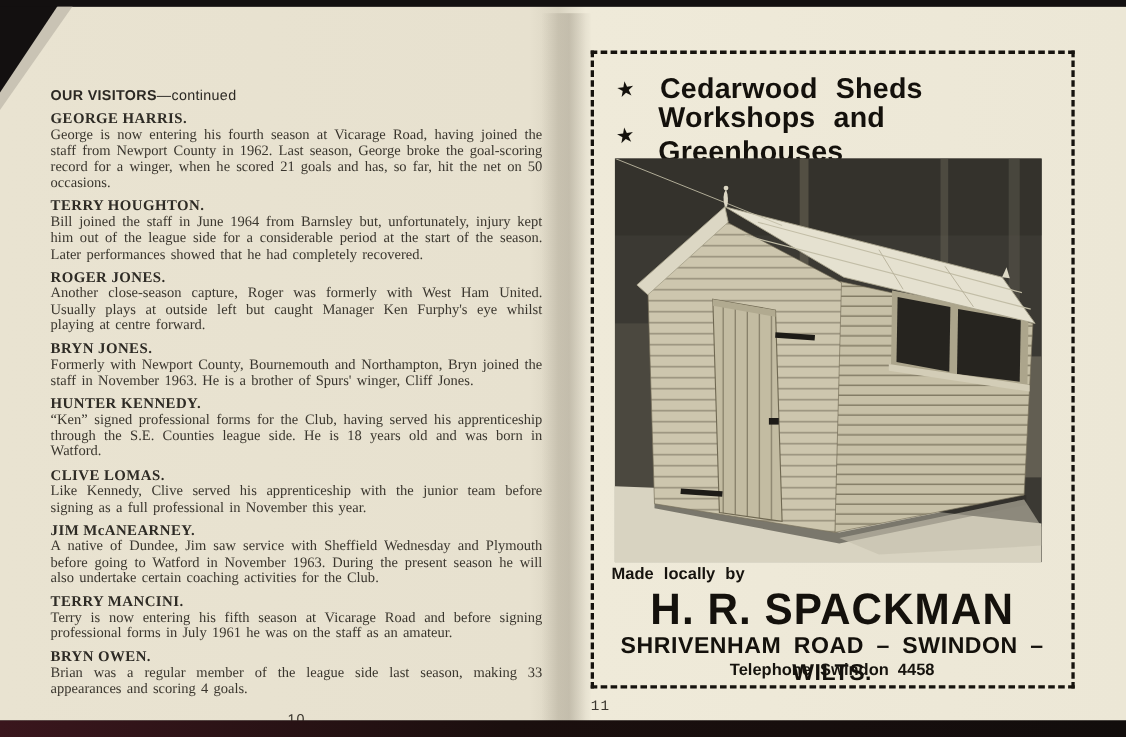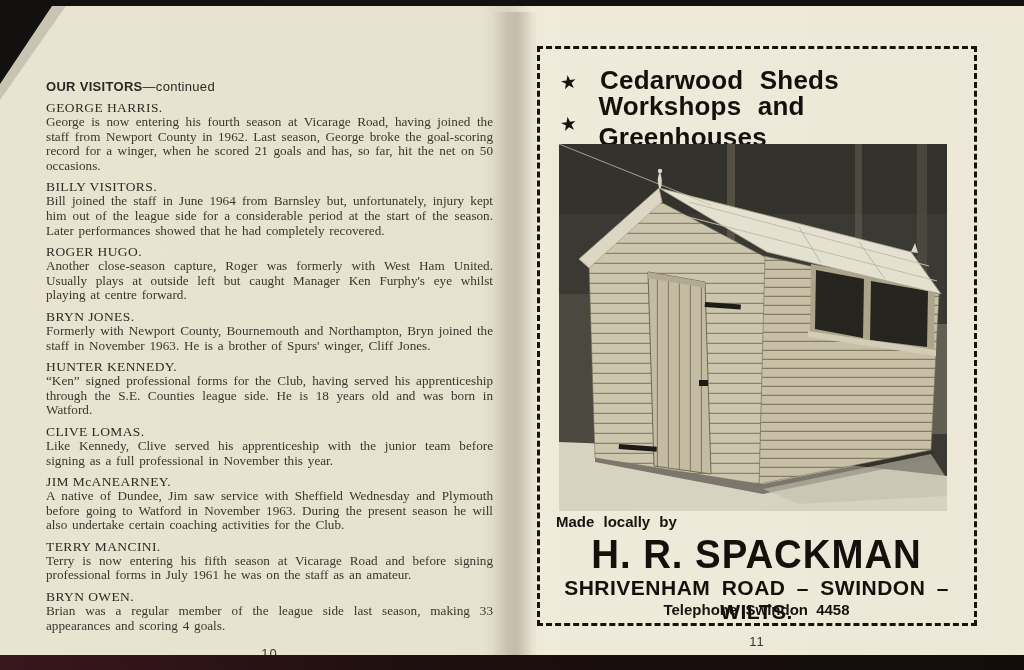--- a/index.html
+++ b/index.html
@@ -35,21 +35,21 @@
     color: #33302a;
     margin-top: 47px;
   }
   .page-heading {
     font-family: "Liberation Sans", sans-serif; font-size: 13px; color: #2b2823;
     letter-spacing: 0.3px; margin-bottom: 4px;
   }
   .page-heading .hd-main { font-weight: bold; }
   .section { margin-top: 6px; }
   .player-name {
-    font-weight: normal; font-size: 13.5px; line-height: 15px; color: #2e2b25;
+    font-weight: bold; font-size: 13.5px; line-height: 15px; color: #2e2b25;
     letter-spacing: 0.4px;
   }
   .player-text {
     font-size: 13.2px; line-height: 14.6px; text-align: justify; color: #3a362e;
     word-spacing: 1.5px;
   }
   .left-pagenum {
     position: absolute; left: 46px; top: 640px; width: 447px; text-align: center;
     font-family: "Liberation Sans", sans-serif; font-size: 13px; color: #3a362e; letter-spacing: 1px;
   }
@@ -85,44 +85,44 @@
     position: absolute; left: 0; top: 527px; width: 433px; text-align: center;
     font-family: "Liberation Sans", sans-serif; font-weight: bold; font-size: 21px;
     color: #14110c; letter-spacing: 0.5px; word-spacing: 5px;
   }
   .phone {
     position: absolute; left: 0; top: 552px; width: 433px; text-align: center;
     font-family: "Liberation Sans", sans-serif; font-weight: bold; font-size: 15px;
     color: #16130e; word-spacing: 4px;
   }
   .right-pagenum {
-    position: absolute; left: 537px; top: 628px; width: 440px; text-align: center;
-    font-family: Liberation Sans, sans-serif; font-size: 13px; color: #3a362e; letter-spacing: 1px;
+    position: absolute; left: 537px; top: 628px; width: 440px; 
+    font-family: Liberation Mono, monospace; font-size: 13px; color: #3a362e; letter-spacing: 1px;
   }
 </style>
 </head>
 <body>
 
 <div class="spread">
 
   <div class="left-col">
     <div class="page-heading">
       <span class="hd-main">OUR VISITORS</span><span class="hd-suffix">—continued</span>
     </div>
 
     <div class="section">
       <div class="player-name">GEORGE HARRIS.</div>
       <div class="player-text">George is now entering his fourth season at Vicarage Road, having joined the staff from Newport County in 1962. Last season, George broke the goal-scoring record for a winger, when he scored 21 goals and has, so far, hit the net on 50 occasions.</div>
     </div>
     <div class="section">
-      <div class="player-name">BILLY VISITORS.</div>
+      <div class="player-name">TERRY HOUGHTON.</div>
       <div class="player-text">Bill joined the staff in June 1964 from Barnsley but, unfortunately, injury kept him out of the league side for a considerable period at the start of the season. Later performances showed that he had completely recovered.</div>
     </div>
     <div class="section">
-      <div class="player-name">ROGER HUGO.</div>
+      <div class="player-name">ROGER JONES.</div>
       <div class="player-text">Another close-season capture, Roger was formerly with West Ham United. Usually plays at outside left but caught Manager Ken Furphy's eye whilst playing at centre forward.</div>
     </div>
     <div class="section">
       <div class="player-name">BRYN JONES.</div>
       <div class="player-text">Formerly with Newport County, Bournemouth and Northampton, Bryn joined the staff in November 1963. He is a brother of Spurs' winger, Cliff Jones.</div>
     </div>
     <div class="section">
       <div class="player-name">HUNTER KENNEDY.</div>
       <div class="player-text">“Ken” signed professional forms for the Club, having served his apprenticeship through the S.E. Counties league side. He is 18 years old and was born in Watford.</div>
     </div>

